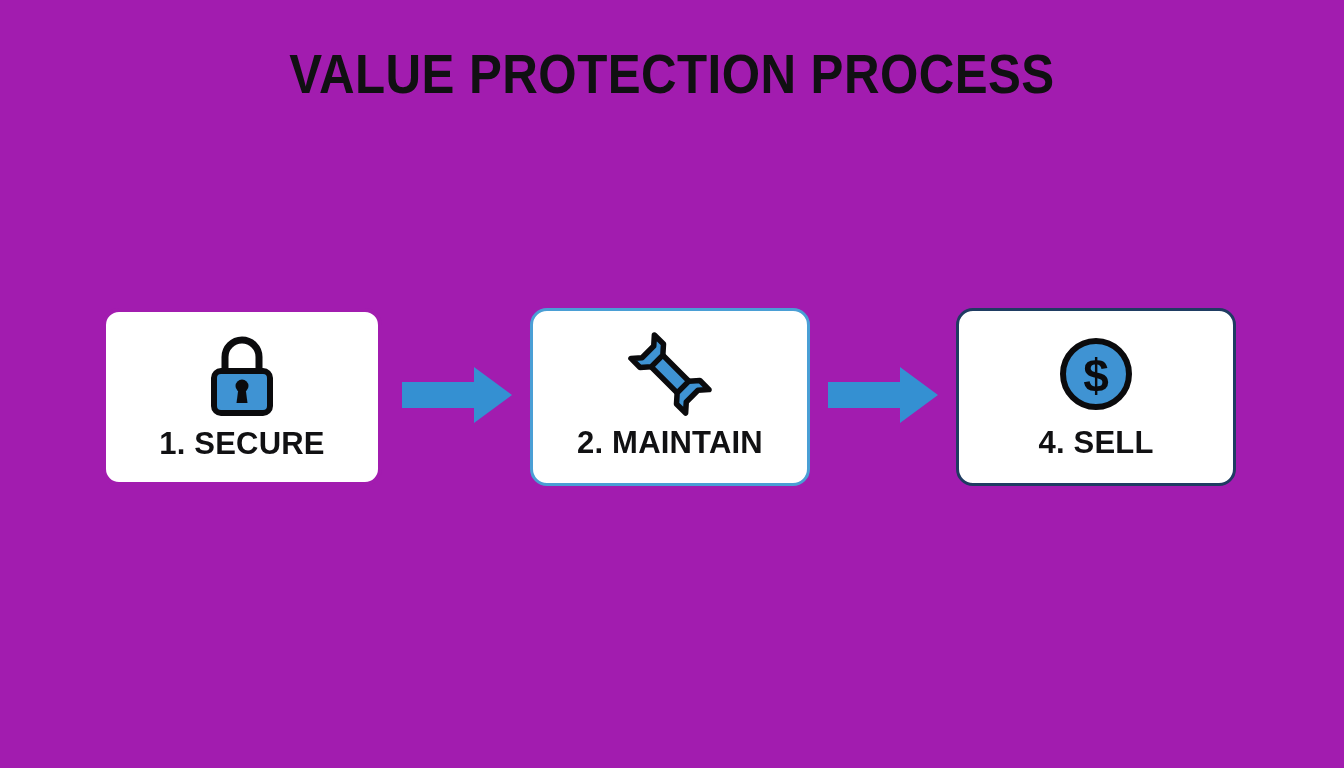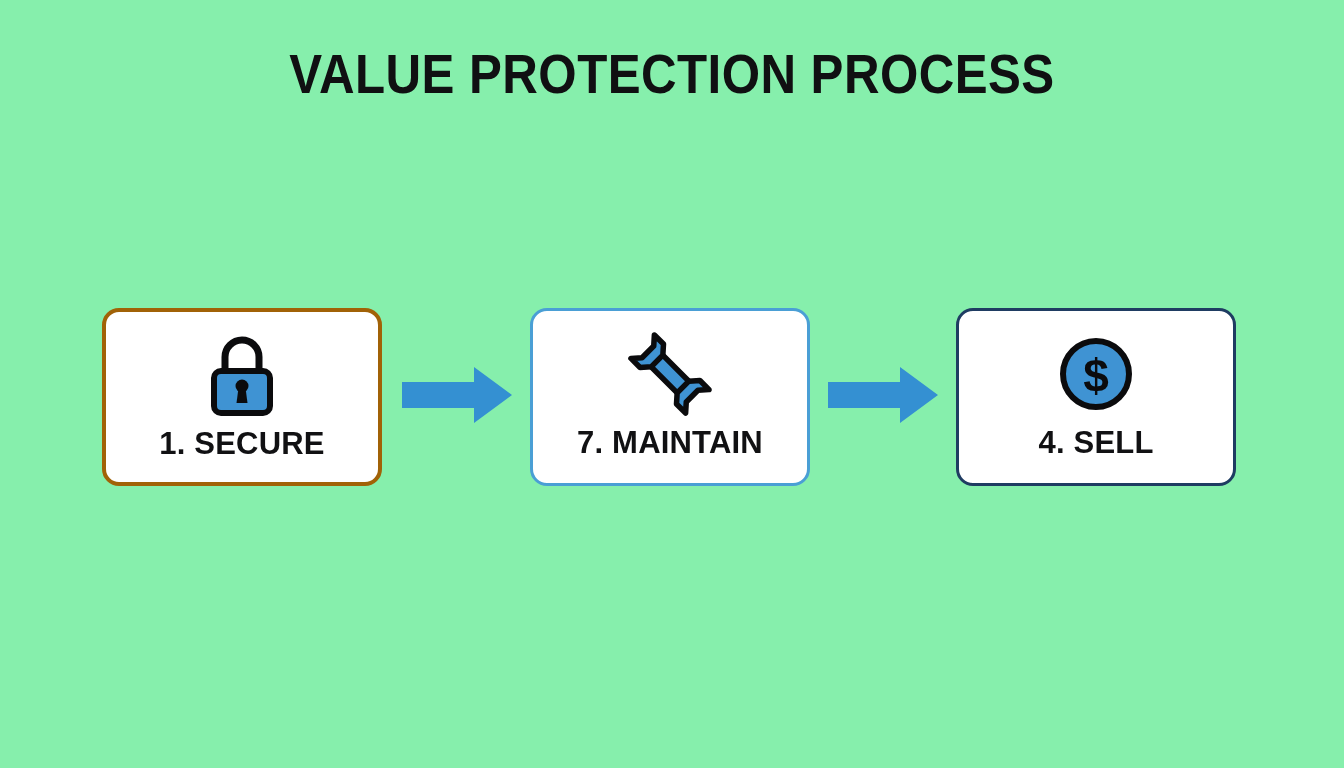--- a/index.html
+++ b/index.html
@@ -12,21 +12,21 @@
     background: #fdfdfe;
     font-family: "Liberation Sans", sans-serif;
     overflow: hidden;
     position: relative;
   }
 
   #slide {
     position: relative;
     width: 1344px;
     height: 768px;
-    background: #86efac;
+    background: #a21caf;
   }
 
   
   .title {
     position: absolute;
     top: 40px;
     left: 0;
     width: 1344px;
     text-align: center;
     font-family: "Liberation Sans", sans-serif;
@@ -56,21 +56,21 @@
     height: 178px;
     box-sizing: border-box;
     background: #ffffff;
     border-radius: 17px;
     display: flex;
     flex-direction: column;
     align-items: center;
     justify-content: flex-start;
   }
 
-  .step-box.step-1 { left: 102px;  border: 4px solid #a16207; }
+  .step-box.step-1 { left: 102px;  border: 4px solid #a21caf; }
   .step-box.step-2 { left: 530px;  border: 3px solid #4a9fd5; }
   .step-box.step-3 { left: 956px;  border: 3px solid #1f3c62; }
 
   .step-icon {
     height: 90px;
     margin-top: 18px;
     display: flex;
     align-items: center;
     justify-content: center;
   }
@@ -125,21 +125,21 @@
           <g transform="rotate(-45 50 50)">
 
             <rect x="41" y="20" width="18" height="60" fill="#3f93d3" stroke="#0b0b0d" stroke-width="6" stroke-linejoin="round"></rect>
 
             <path d="M32 22 L32 8 L41 16 L59 16 L68 8 L68 22 L59 30 L41 30 Z" fill="#3f93d3" stroke="#0b0b0d" stroke-width="6" stroke-linejoin="round"></path>
 
             <path d="M32 78 L32 92 L41 84 L59 84 L68 92 L68 78 L59 70 L41 70 Z" fill="#3f93d3" stroke="#0b0b0d" stroke-width="6" stroke-linejoin="round"></path>
           </g>
         </svg>
       </div>
-      <div class="step-label">7. MAINTAIN</div>
+      <div class="step-label">2. MAINTAIN</div>
     </div>
 
     <div class="step-box step-3">
       <div class="step-icon">
         <svg width="80" height="80" viewBox="0 0 80 80" xmlns="http://www.w3.org/2000/svg">
           <circle cx="40" cy="40" r="33" fill="#3f93d3" stroke="#0b0b0d" stroke-width="6"></circle>
           <text x="40" y="58" text-anchor="middle" font-family="Liberation Sans, sans-serif" font-size="46" font-weight="700" fill="#0b0b0d">$</text>
         </svg>
       </div>
       <div class="step-label">4. SELL</div>

